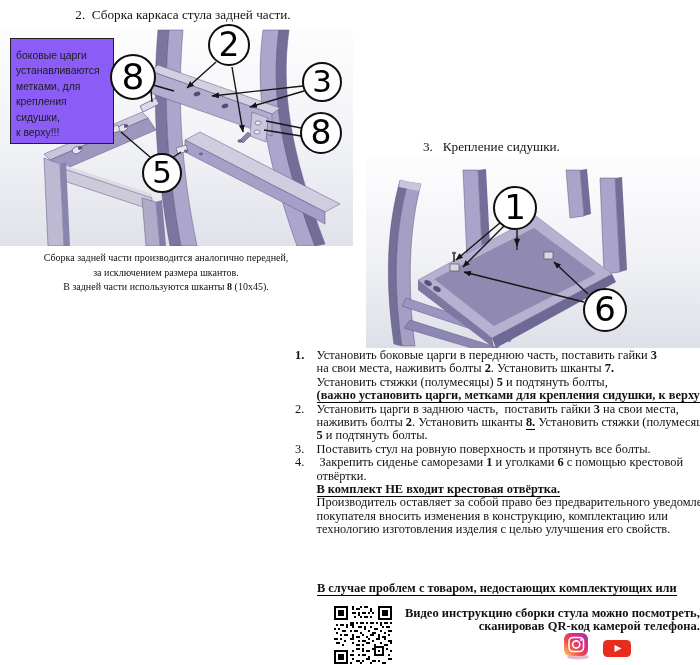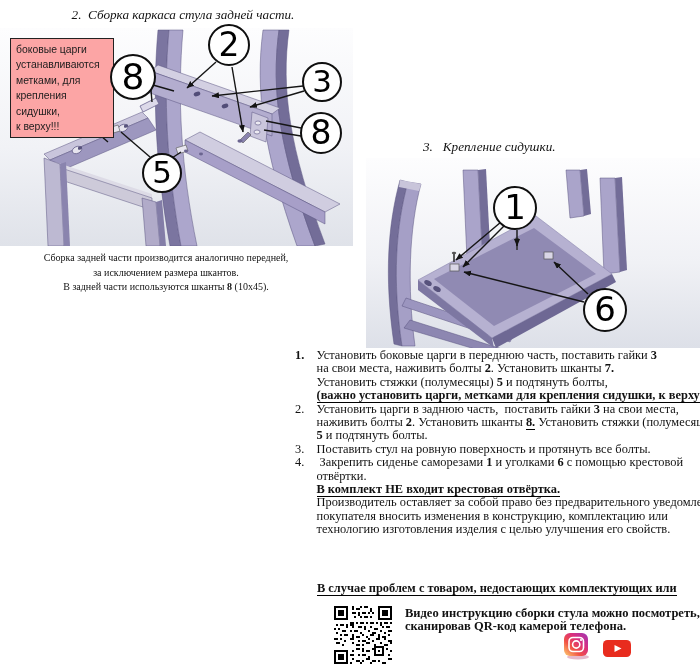--- a/index.html
+++ b/index.html
@@ -1,27 +1,27 @@
 <!DOCTYPE html>
 <html><head>
 <meta charset="utf-8">
 <style>
   html,body{margin:0;padding:0;background:#fff;}
   .page{position:relative;width:700px;height:665px;background:#ffffff;overflow:hidden;
         font-family:"Liberation Serif","DejaVu Serif",serif;color:#121212;}
   .abs{position:absolute;}
-  .title{font-size:13.2px;white-space:pre;font-style:italic;}
+  .title{font-size:13.2px;white-space:pre;}
   .t-center{text-align:center;}
   .diagram{position:absolute;}
   .diagram > svg{position:absolute;left:0;top:0;z-index:1;}
   .callout{position:absolute;background:#fff;border:2.2px solid #0f0f0f;border-radius:50%;
            display:flex;align-items:center;justify-content:center;box-sizing:border-box;
            font-family:"DejaVu Sans",sans-serif;color:#000;z-index:3;padding-bottom:2px;}
-  .notebox{position:absolute;left:10px;top:10px;width:104px;background:#fca5a5;border:1.1px solid #222;
-           padding:3px 2px 3px 5px;box-sizing:border-box;z-index:2;
+  .notebox{position:absolute;left:10px;top:10px;width:104px;background:#8b5cf6;border:1.1px solid #222;
+           padding:9px 2px 3px 5px;box-sizing:border-box;z-index:2;
            font-family:"Liberation Sans",sans-serif;font-size:10.4px;line-height:15.4px;color:#1c1c1c;}
   .ln{white-space:pre;height:13.4px;line-height:13.4px;font-size:12.4px;}
   .cap .ln{height:14.6px;line-height:14.6px;font-size:10px;text-align:center;}
   .warr .ln{height:13.6px;line-height:13.6px;}
   .item{display:flex;}
   .num{width:21.5px;flex:none;}
   .u{border-bottom:1.25px solid #000;}
   .sq{text-decoration-style:wavy;text-decoration-color:#d93025;
       text-decoration-thickness:1px;text-underline-offset:2px;}
   .boxed{outline:1.2px solid #3a3a3a;outline-offset:1px;}
@@ -237,21 +237,21 @@
           <rect x="24" y="2" width="3" height="3"></rect>
         <path fill-rule="evenodd" d="M0 22h7v7H0zM1 23h5v5H1z"></path>
           <rect x="2" y="24" width="3" height="3"></rect>
         <path fill-rule="evenodd" d="M20 20h5v5h-5zM21 21h3v3h-3z"></path>
           <rect x="22" y="22" width="1" height="1"></rect>
         <path d="M9 0h1v2H9zM11 1h2v1h-2zM13 0h1v1h-1zM15 0h2v1h-2zM18 1h1v2h-1zM9 3h2v1H9zM12 3h1v2h-1zM14 3h2v1h-2zM17 3h1v1h-1zM19 3h1v1h-1zM10 5h1v1h-1zM13 5h1v1h-1zM15 5h2v1h-2zM18 5h1v1h-1zM1 9h1v1H1zM3 9h2v1H3zM6 9h1v2H6zM0 11h1v1H0zM2 11h1v1H2zM4 12h2v1H4zM1 13h1v1H1zM3 14h1v1H3zM5 14h2v1H5zM0 16h2v1H0zM3 16h1v1H3zM5 17h1v1H5zM1 18h2v1H1zM4 19h1v1H4zM8 8h2v2H8zM11 8h1v1h-1zM13 8h2v1h-2zM16 8h1v1h-1zM18 8h2v1h-2zM21 8h1v1h-1zM23 8h1v2h-1zM25 8h2v1h-2zM28 8h1v1h-1zM9 10h1v1H9zM12 10h2v1h-2zM15 10h1v2h-1zM18 10h1v1h-1zM20 11h2v1h-2zM24 10h1v1h-1zM26 10h2v1h-2zM8 12h1v1H8zM10 12h2v1h-2zM13 13h1v1h-1zM17 12h1v1h-1zM19 13h2v1h-2zM23 12h1v1h-1zM25 13h1v1h-1zM27 12h2v1h-2zM9 14h1v2H9zM11 15h2v1h-2zM14 14h1v1h-1zM16 15h1v1h-1zM18 14h2v1h-2zM22 14h1v2h-1zM24 15h2v1h-2zM27 14h1v1h-1zM8 16h2v1H8zM12 17h1v1h-1zM14 17h2v1h-2zM17 16h1v1h-1zM19 17h1v1h-1zM21 16h2v1h-2zM25 16h1v1h-1zM27 17h2v1h-2zM9 18h1v1H9zM11 19h2v1h-2zM14 19h1v1h-1zM16 18h2v1h-2zM20 19h1v1h-1zM23 18h1v1h-1zM25 19h2v1h-2zM28 18h1v1h-1zM9 22h1v1H9zM11 21h2v1h-2zM14 21h1v2h-1zM16 22h2v1h-2zM19 21h1v1h-1zM26 21h1v1h-1zM28 22h1v1h-1zM8 24h2v1H8zM12 24h1v1h-1zM14 24h2v1h-2zM17 25h1v1h-1zM27 24h1v1h-1zM9 26h1v1H9zM11 27h2v1h-2zM14 27h1v1h-1zM16 26h2v1h-2zM19 27h2v1h-2zM22 27h1v1h-1zM24 28h2v1h-2zM27 26h2v1h-2zM8 28h1v1H8zM13 28h1v1h-1zM18 28h1v1h-1z"></path>
       </g>
     </svg>
   </div>
 
-  <div class="abs" style="left:405px;top:607px;">
+  <div class="abs" style="left:405px;top:607px;text-align:right;">
     <div class="videoline">Видео инструкцию сборки стула можно посмотреть,</div>
     <div class="videoline">сканировав QR-код камерой телефона.</div>
   </div>
 
   <div class="abs" style="left:562px;top:632px;">
     <svg width="30" height="28" viewBox="0 0 30 28">
       <defs>
         <linearGradient id="ig" x1="0" y1="1" x2="1" y2="0">
           <stop offset="0" stop-color="#fed373"></stop>
             <stop offset="0.35" stop-color="#f15245"></stop>

